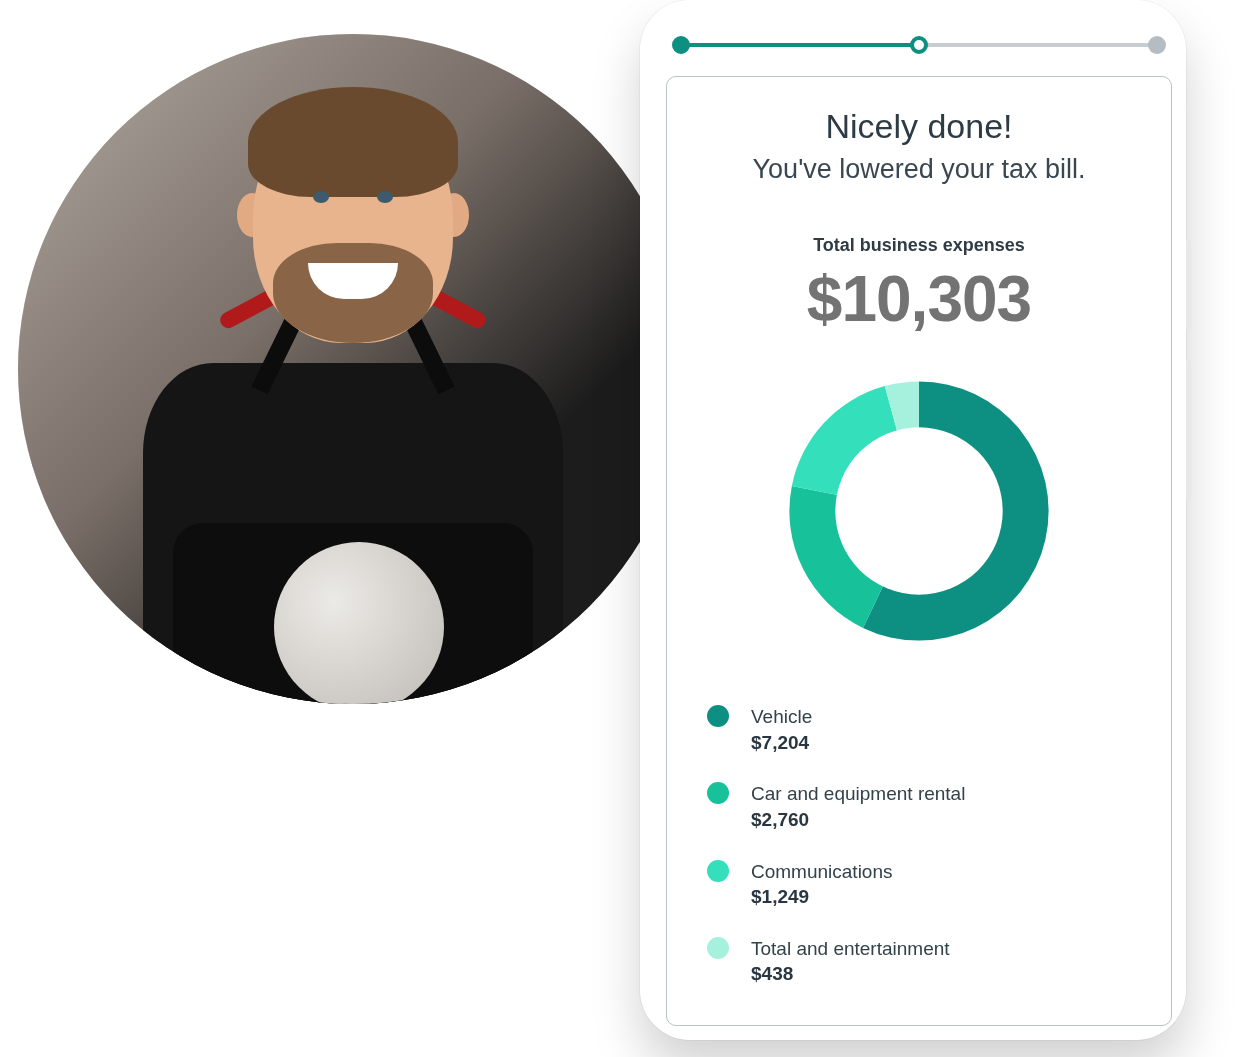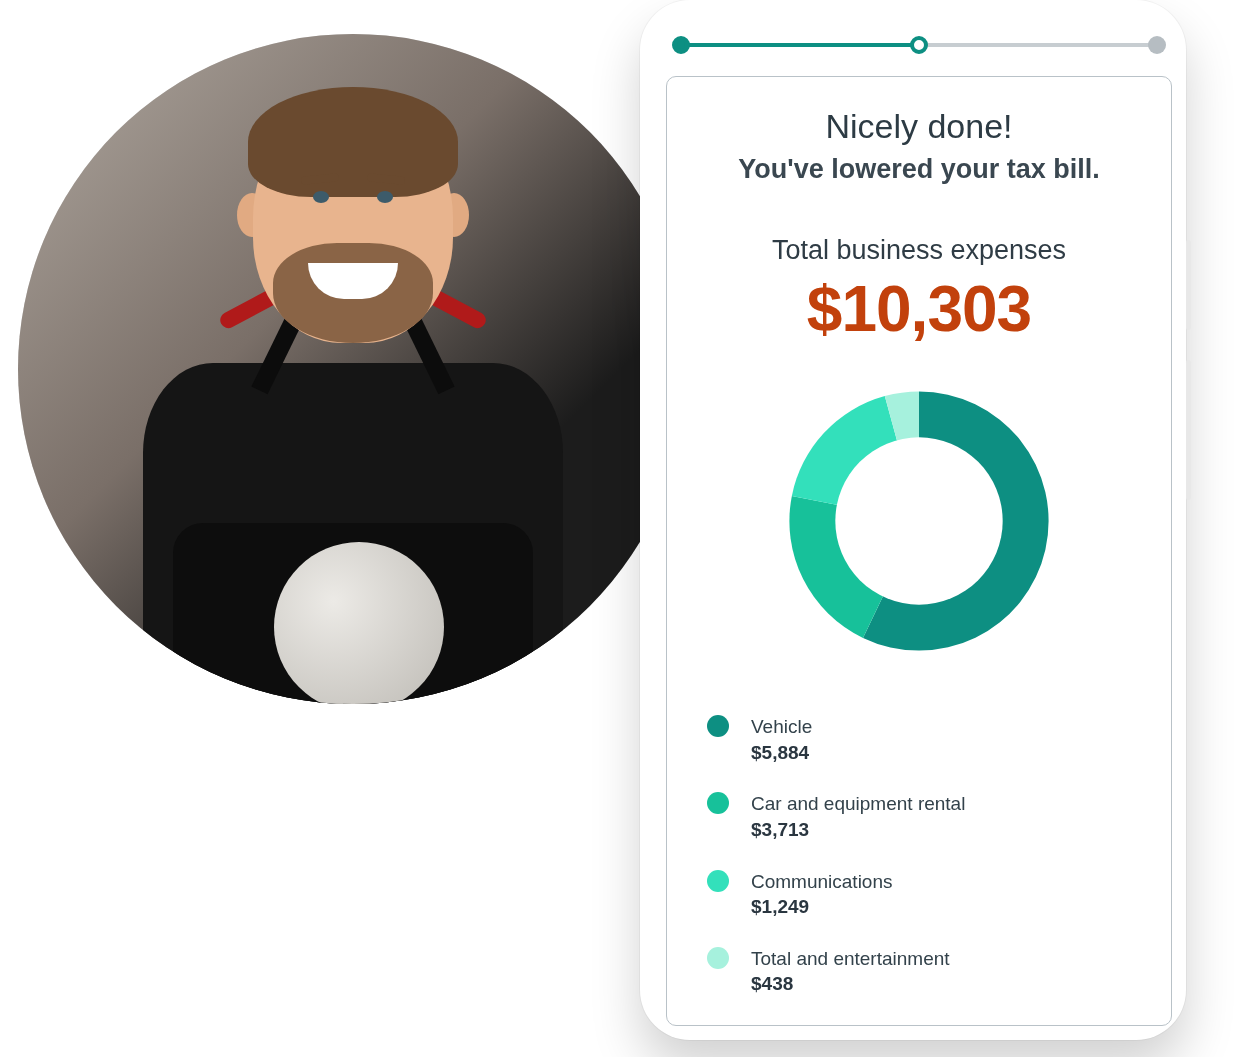--- a/index.html
+++ b/index.html
@@ -256,35 +256,35 @@
     text-align: center;
     font-size: 34px;
     color: #2d3b44;
     font-weight: 400;
     margin-bottom: 8px;
   }
   .hd-sub {
     text-align: center;
     font-size: 27px;
     color: #3a4750;
-    font-weight: 700;
+    font-weight: 400;
     margin-bottom: 50px;
   }
   .sum-label {
     text-align: center;
-    font-size: 27px;
+    font-size: 18px;
     color: #2f3c45;
-    font-weight: 400;
+    font-weight: 700;
     margin-bottom: 6px;
   }
   .sum-value {
     text-align: center;
     font-size: 64px;
     font-weight: 600;
-    color: #c2410c;
+    color: #737373;
     letter-spacing: -1px;
     margin-bottom: 40px;
   }
   .donut-wrap {
     display: flex;
     justify-content: center;
     margin-bottom: 58px;
   }
   .donut { width: 270px; height: 270px; }
   .legend { padding-left: 12px; }
@@ -364,28 +364,28 @@
             </g>
           <circle cx="50" cy="50" r="31" fill="#fff"></circle>
         </svg>
       </div>
 
       <div class="legend" id="legend">
           <div class="legend-row">
             <div class="swatch" style="background: rgb(13, 143, 130);"></div>
             <div class="legend-text">
               <div class="legend-label">Vehicle</div>
-              <div class="legend-value">$5,884</div>
+              <div class="legend-value">$7,204</div>
             </div>
           </div>
           <div class="legend-row">
             <div class="swatch" style="background: rgb(23, 193, 154);"></div>
             <div class="legend-text">
               <div class="legend-label">Car and equipment rental</div>
-              <div class="legend-value">$3,713</div>
+              <div class="legend-value">$2,760</div>
             </div>
           </div>
           <div class="legend-row">
             <div class="swatch" style="background: rgb(51, 224, 187);"></div>
             <div class="legend-text">
               <div class="legend-label">Communications</div>
               <div class="legend-value">$1,249</div>
             </div>
           </div>
           <div class="legend-row">

